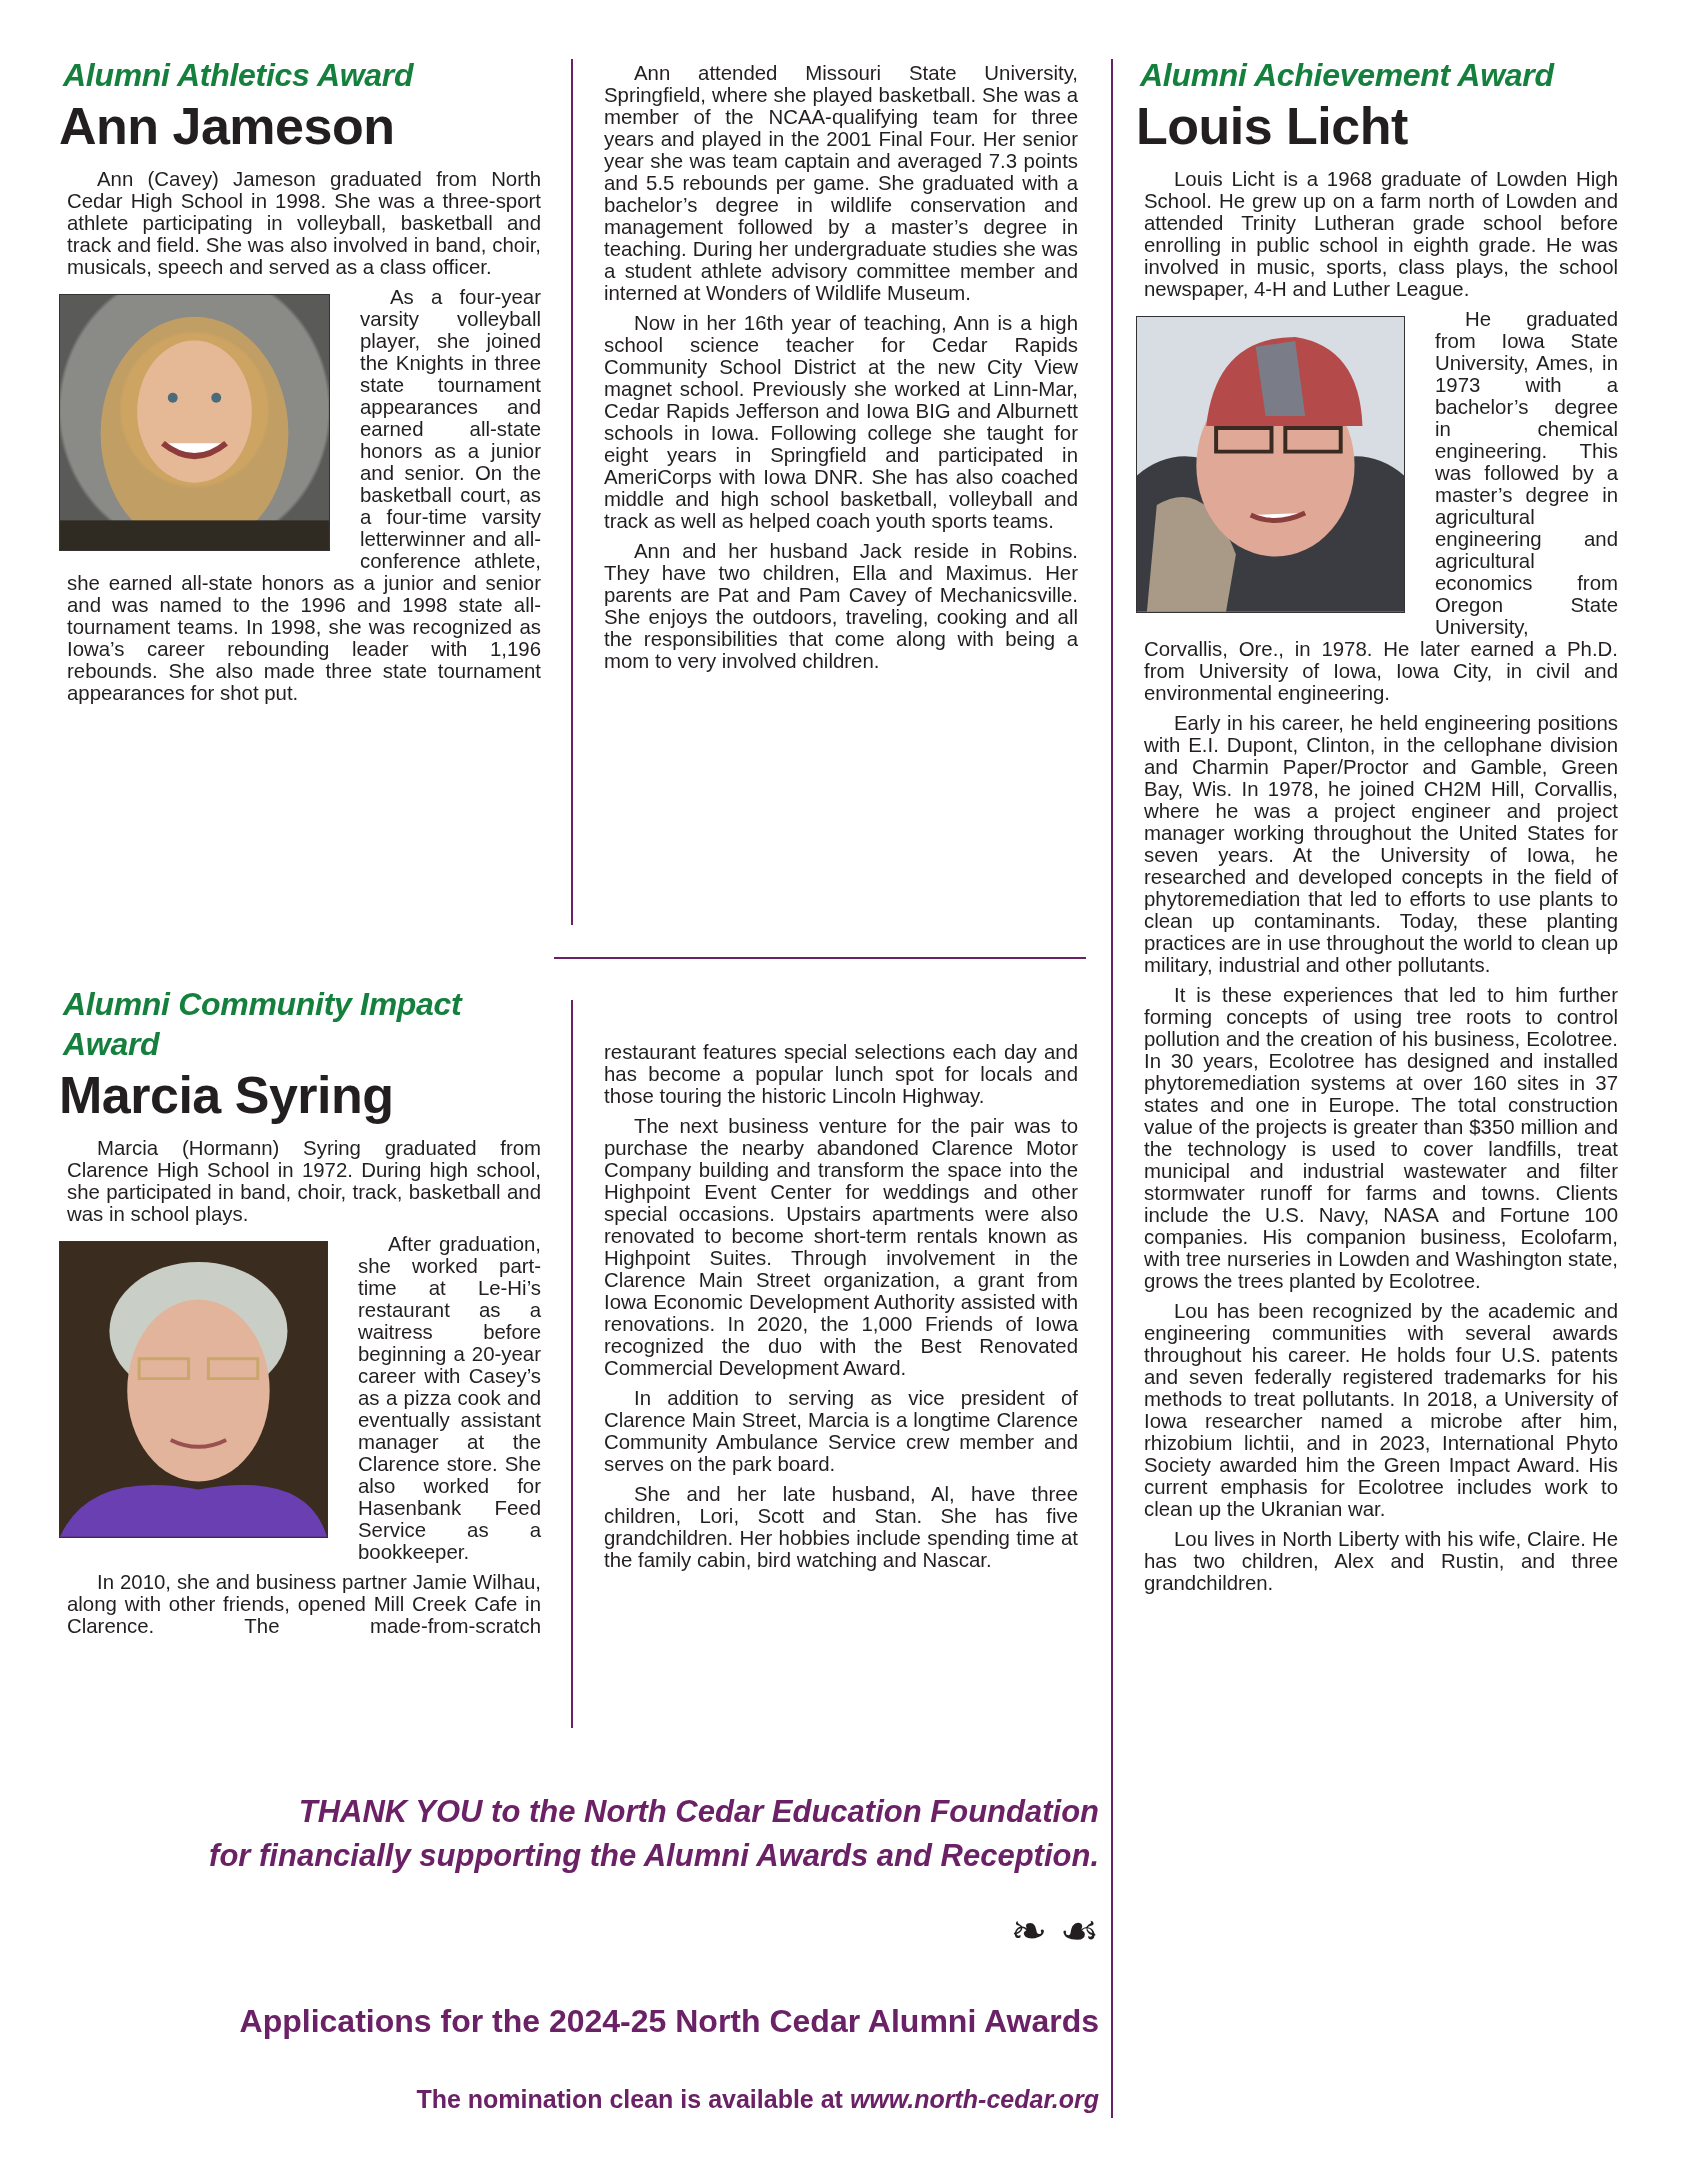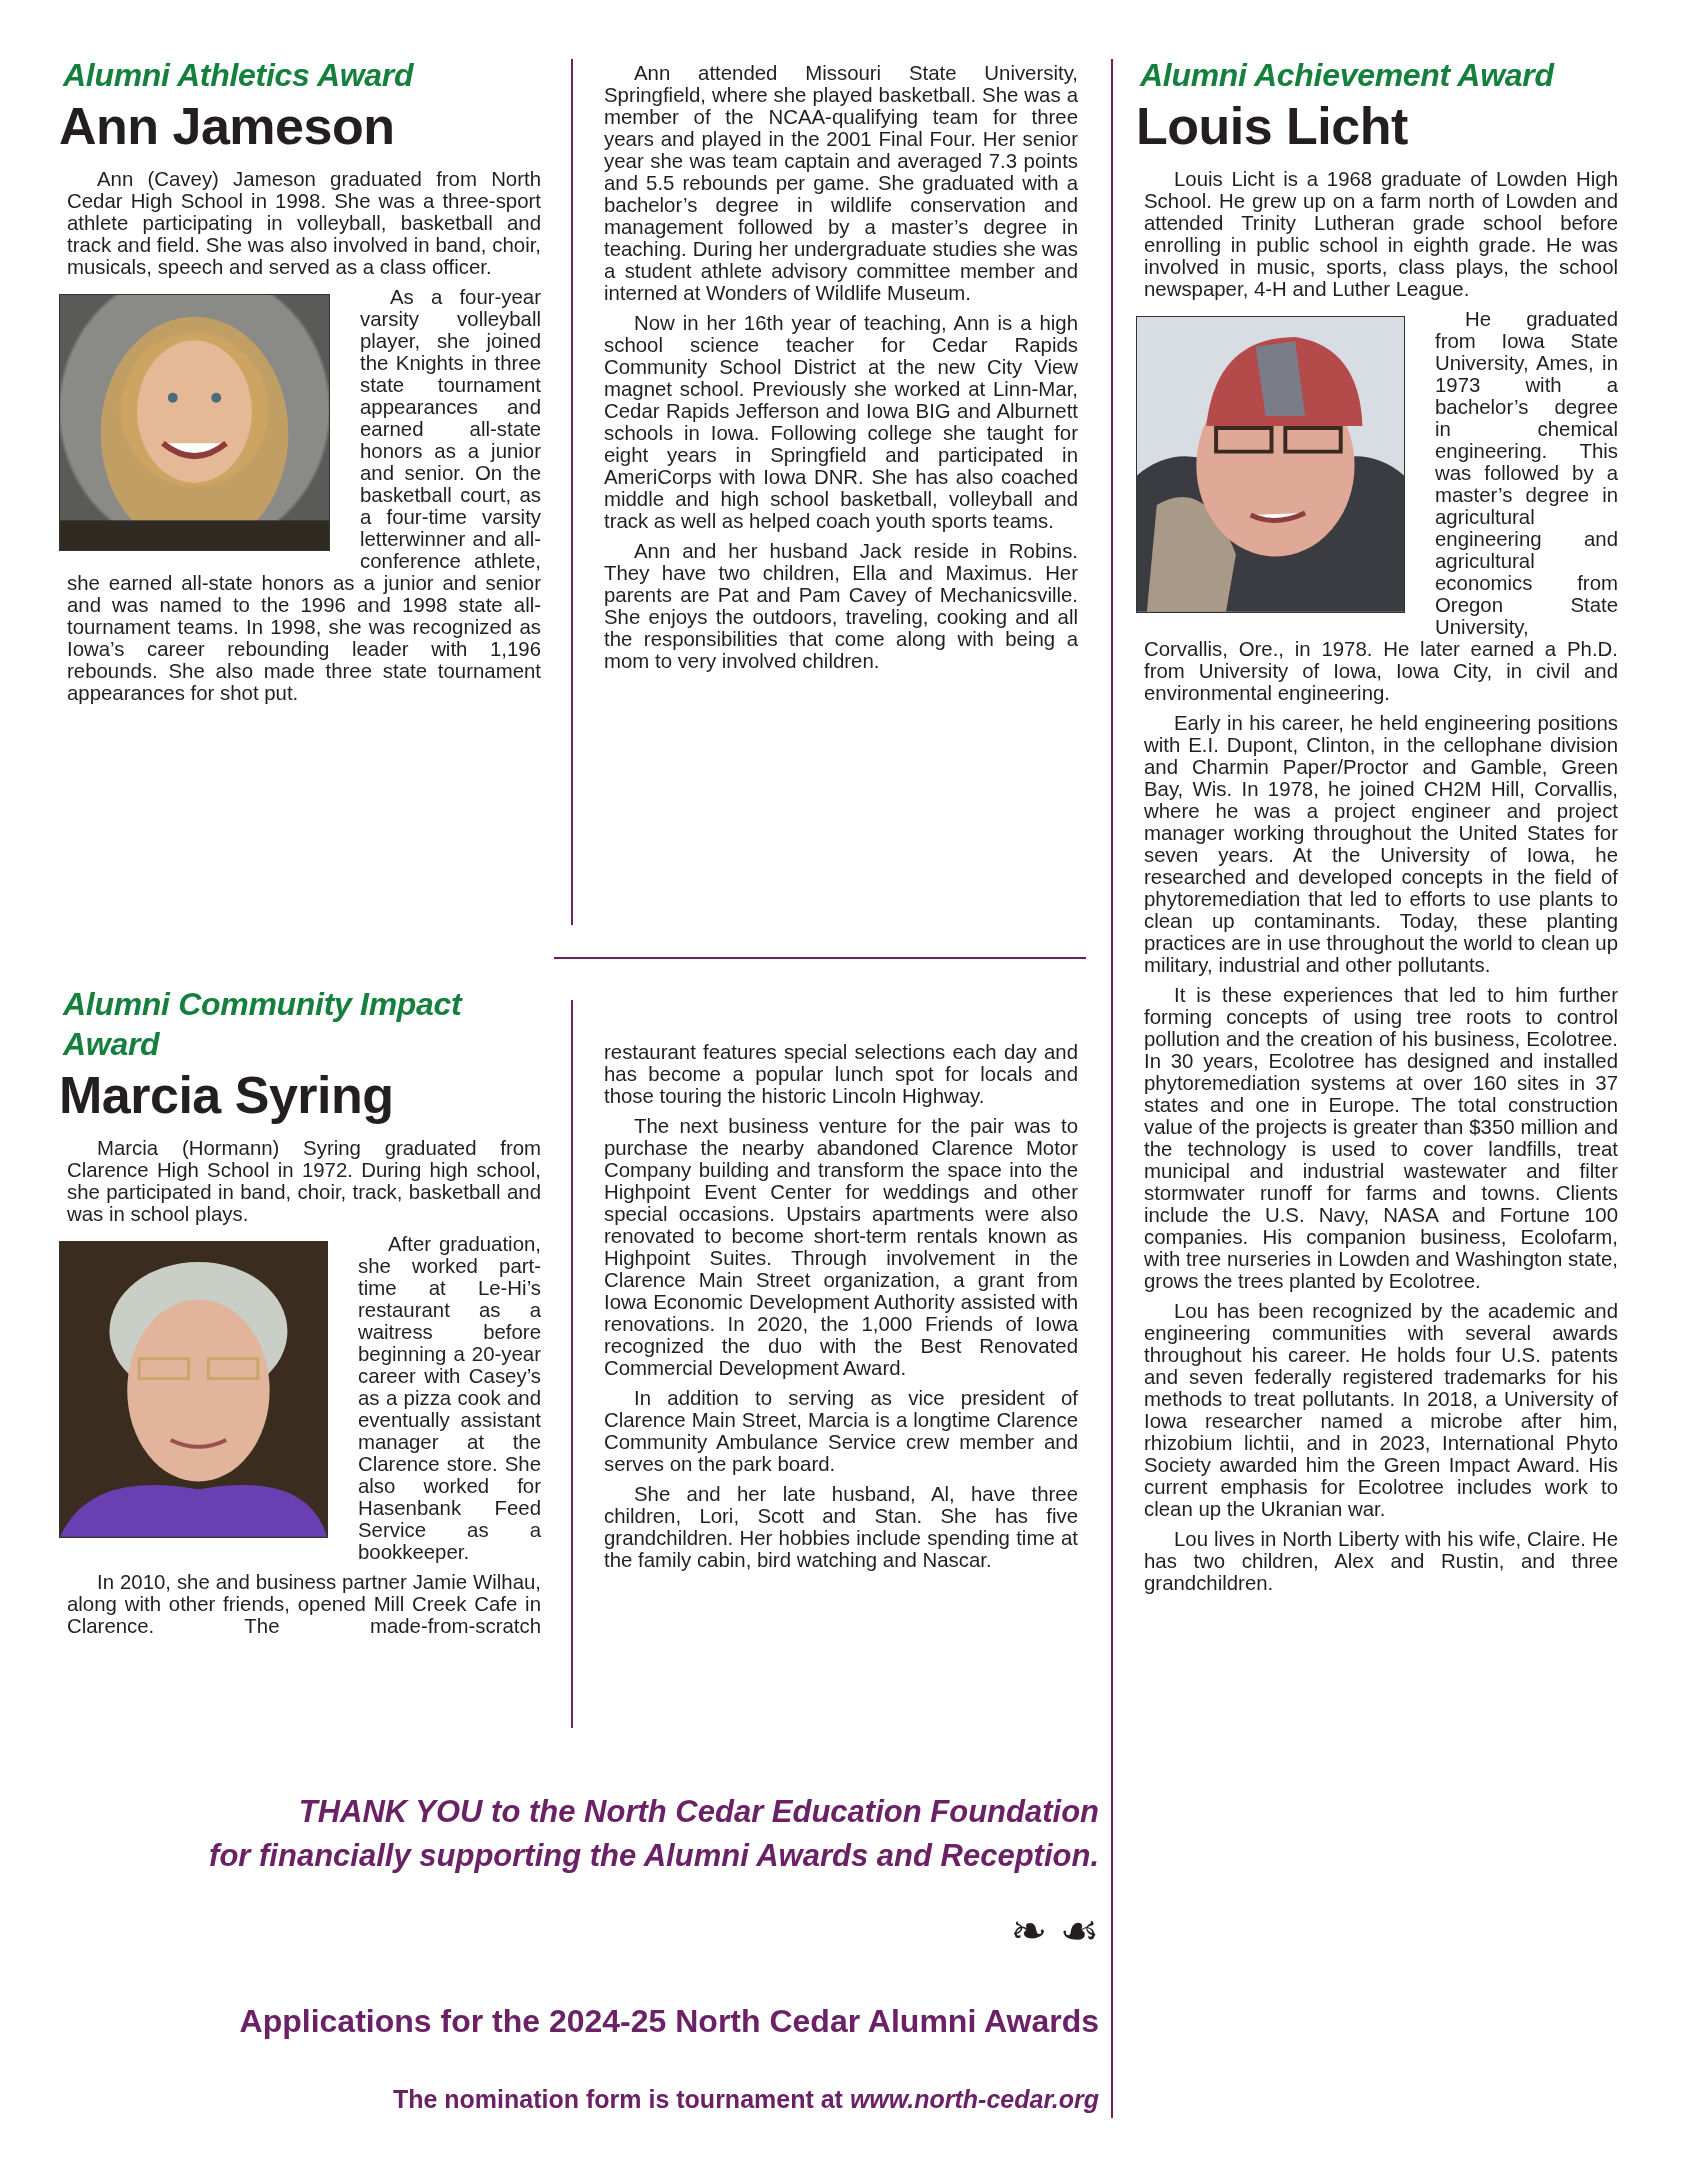--- a/index.html
+++ b/index.html
@@ -101,15 +101,15 @@
 
 <div class="footer thanks">
   <div>THANK YOU to the North Cedar Education Foundation</div>
   <div>for financially supporting the Alumni Awards and Reception.</div>
 </div>
 <div class="footer ornament">❧ ☙</div>
 <div class="footer apps">
   <div>Applications for the 2024-25 North Cedar Alumni Awards</div>
 </div>
 <div class="footer nomination">
-  <span>The nomination form is tournament at </span><span class="url">www.north-cedar.org</span>
+  <span>The nomination clean is available at </span><span class="url">www.north-cedar.org</span>
 </div>
 
 
 </body></html>

